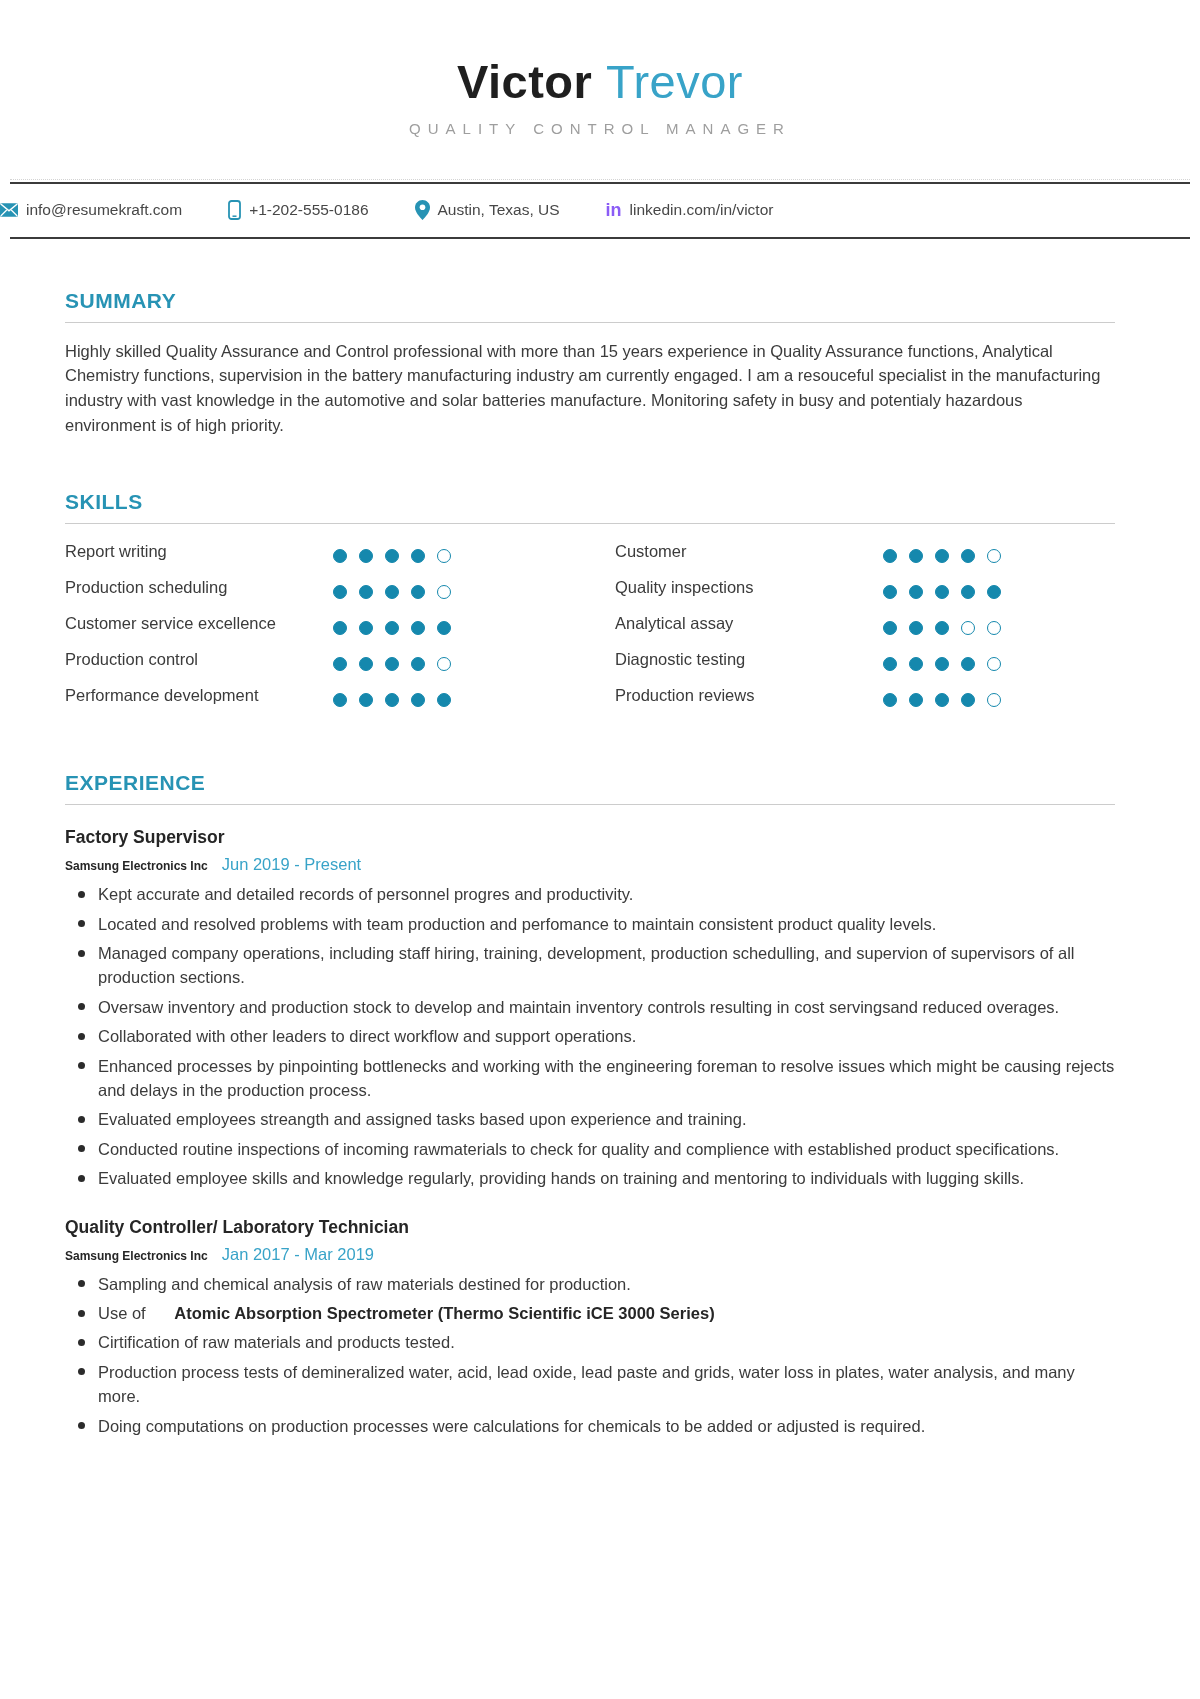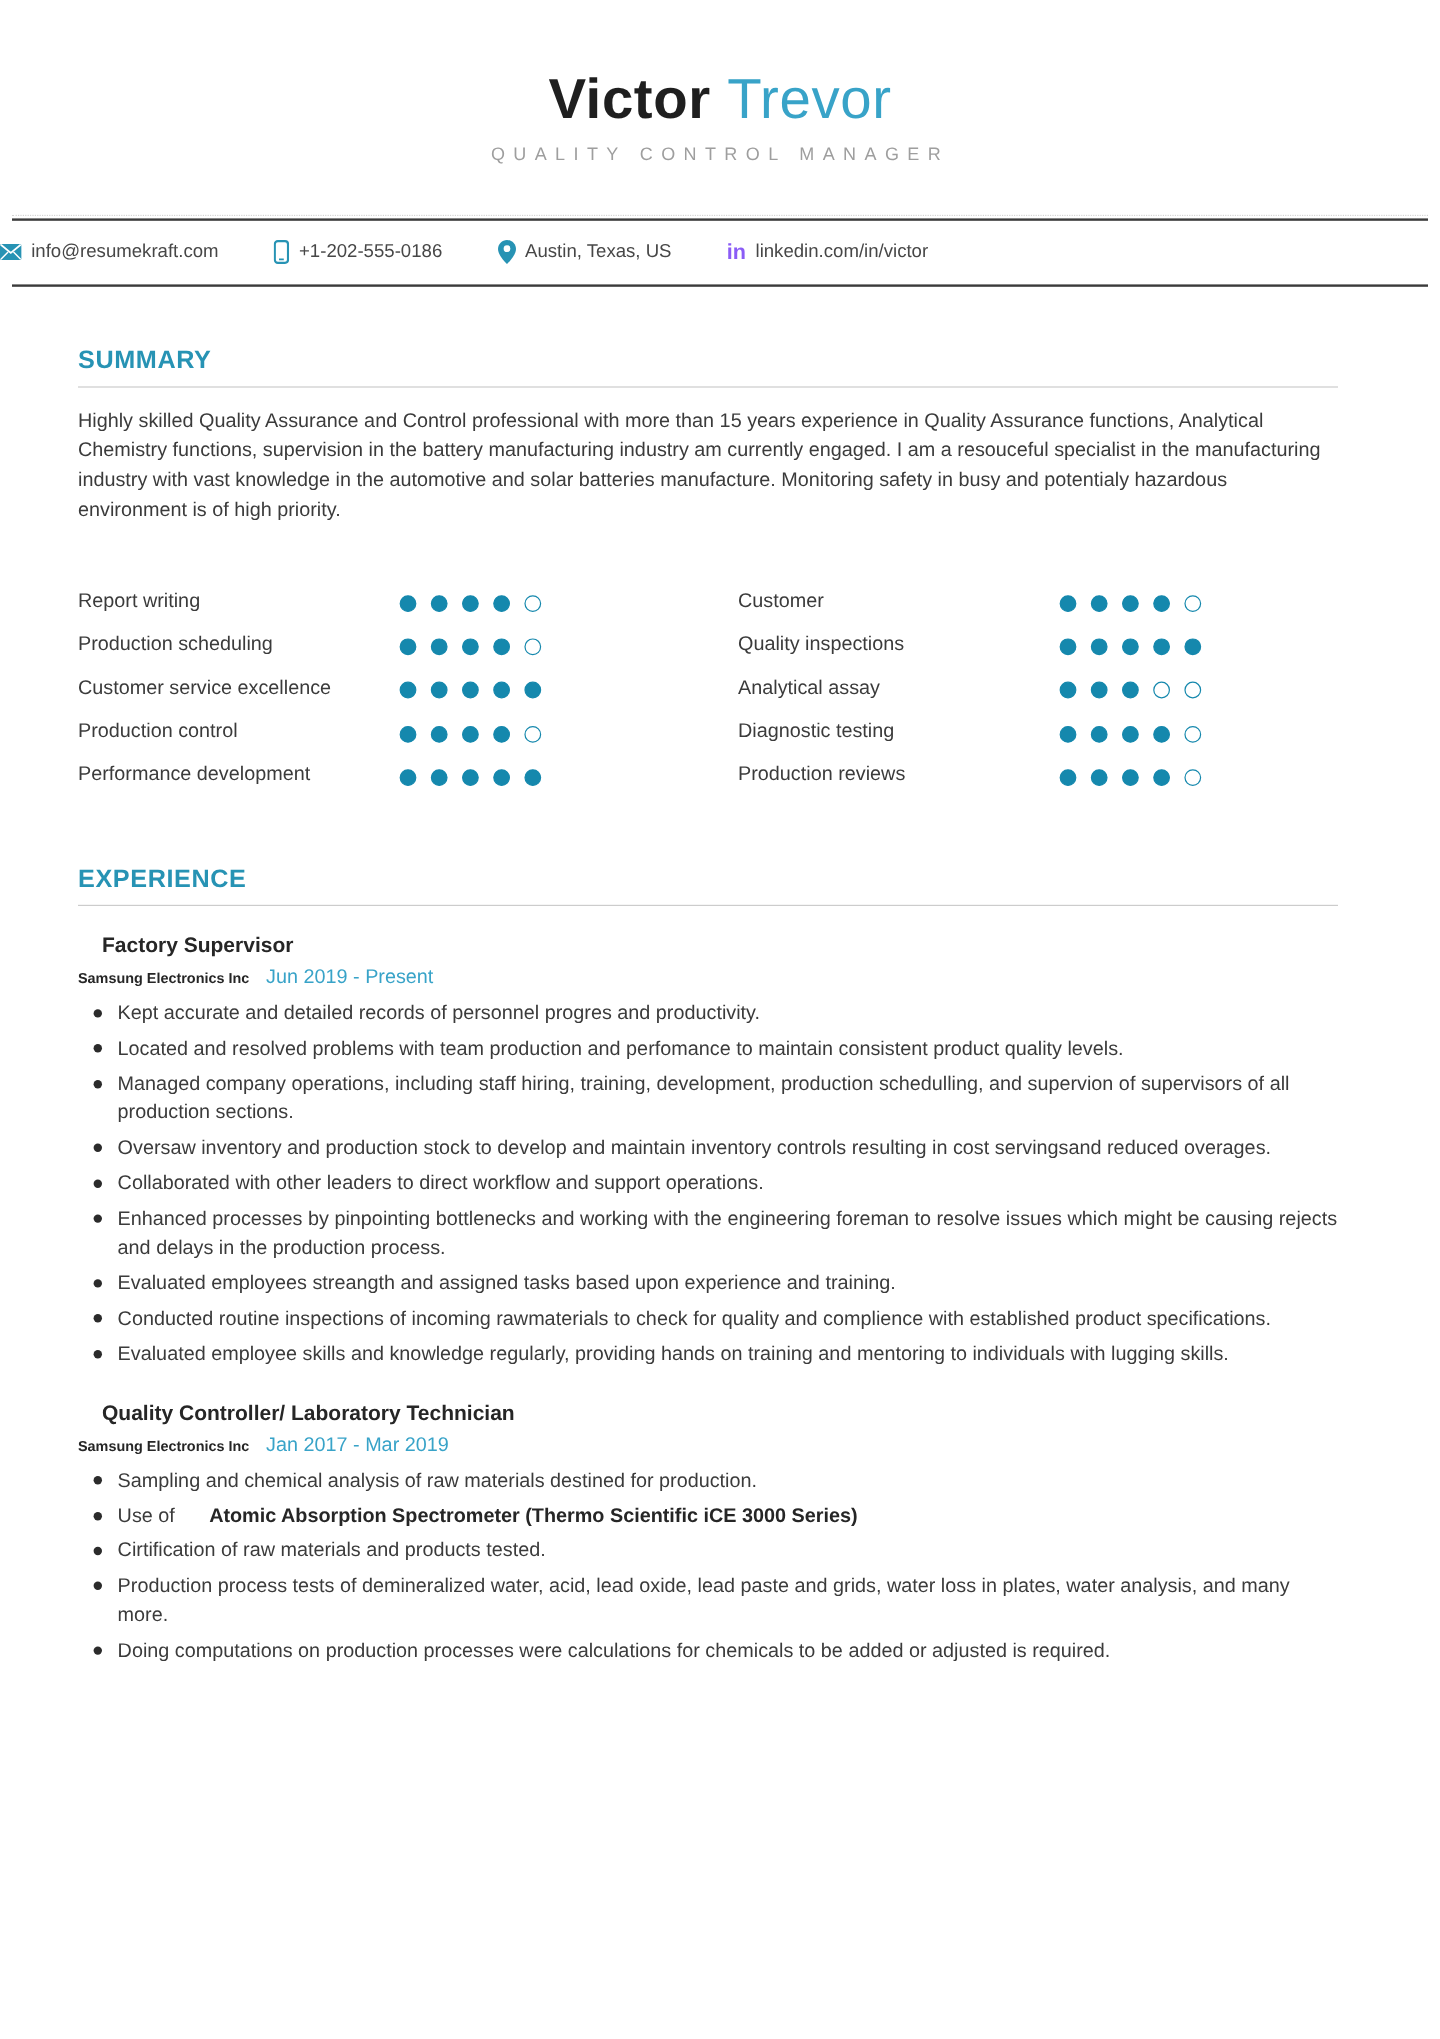--- a/index.html
+++ b/index.html
@@ -51,33 +51,33 @@
     letter-spacing: 0.5px;
     padding-bottom: 9px;
     border-bottom: 1px solid #cccccc;
     margin-bottom: 16px;
   }
   .summary-text { font-size: 16.5px; line-height: 1.5; color: #3b3b3b; }
 
   
   .skills-grid { display: flex; gap: 50px; margin-top: 4px; }
   .skills-col { flex: 1; display: flex; flex-direction: column; gap: 13px; }
-  .skill-row { display: flex; align-items: center; gap: 18px; }
+  .skill-row { display: flex; align-items: flex-end; gap: 18px; }
   .skill-label { width: 250px; font-size: 16.5px; color: #3b3b3b; line-height: 1.4; padding-right: 10px; }
   .dots { display: flex; gap: 12px; padding-top: 4px; }
   .dot {
     width: 14px; height: 14px; border-radius: 50%;
     border: 1.5px solid #1588ad; background: #ffffff;
   }
   .dot.filled { background: #1588ad; border-color: #1588ad; }
 
   
   .job { margin-top: 22px; }
   .job:first-of-type { margin-top: 14px; }
-  .job-title { font-size: 17.5px; font-weight: 700; color: #262626; margin-bottom: 7px; margin-left: 20px; }
+  .job-title { font-size: 17.5px; font-weight: 700; color: #262626; margin-bottom: 7px; }
   .company-line { display: flex; align-items: baseline; gap: 14px; margin-bottom: 8px; }
   .company-name { font-size: 12px; font-weight: 700; color: #262626; }
   .job-dates { font-size: 16.5px; color: #38a3c8; }
   .bullets { list-style: none; }
   .bullets li {
     position: relative;
     padding-left: 33px;
     font-size: 16.5px;
     line-height: 1.48;
     color: #3b3b3b;
@@ -148,20 +148,21 @@
   <div class="rule-dark"></div>
 
   <div class="content">
 
     <div class="section" style="margin-top:50px;">
       <div class="section-heading">SUMMARY</div>
       <p class="summary-text">Highly skilled Quality Assurance and Control professional with more than 15 years experience in Quality Assurance functions, Analytical Chemistry functions, supervision in the battery manufacturing industry am currently engaged. I am a resouceful specialist in the manufacturing industry with vast knowledge in the automotive and solar batteries manufacture. Monitoring safety in busy and potentialy hazardous environment is of high priority.</p>
     </div>
 
     <div class="section" style="margin-top:52px;">
+      <div class="section-heading">SKILLS</div>
       <div class="skills-grid">
         <div class="skills-col">
           <div class="skill-row">
             <span class="skill-label">Report writing</span>
             <span class="dots">
                 <span class="dot filled"></span>
                 <span class="dot filled"></span>
                 <span class="dot filled"></span>
                 <span class="dot filled"></span>
                 <span class="dot"></span>

